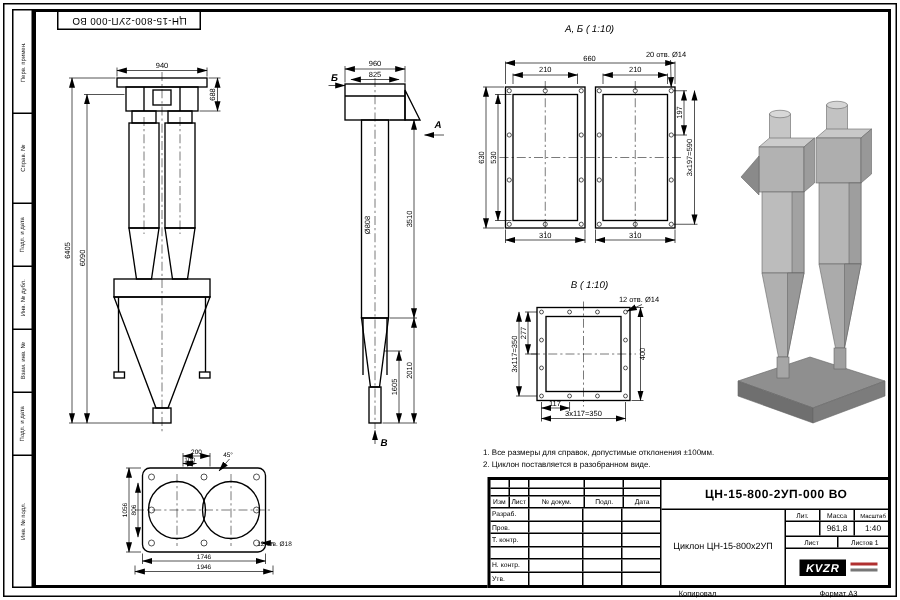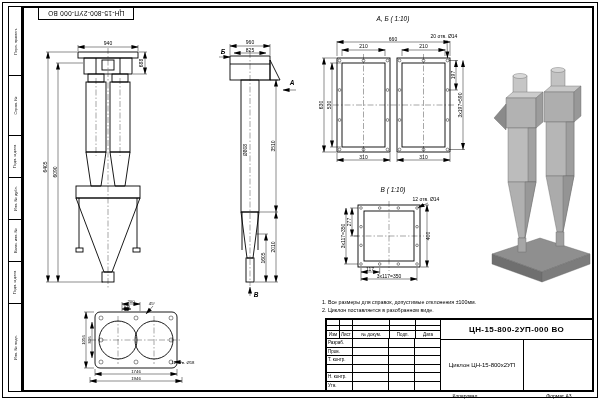--- a/index.html
+++ b/index.html
@@ -414,19 +414,42 @@
           <div class="c w26 lft">Утв.</div>
           <div class="c w36"></div>
           <div class="c w26"></div>
           <div class="c w24 last"></div>
         </div>
     </div>
     <div class="tb-r">
       <div class="tb-desig">ЦН-15-800-2УП-000 ВО</div>
       <div class="tb-low">
         <div class="tb-name">Циклон ЦН-15-800х2УП</div>
+        <div class="tb-rcol">
+          <div class="tbr r8">
+            <div class="c w23">Лит.</div>
+            <div class="c w23">Масса</div>
+            <div class="c w24b last" style="font-size:4px">Масштаб</div>
+          </div>
+          <div class="tbr r10">
+            <div class="c w23"></div>
+            <div class="c w23 val">961,8</div>
+            <div class="c w24b last val">1:40</div>
+          </div>
+          <div class="tbr r8">
+            <div class="c w35">Лист</div>
+            <div class="c w35 last">Листов 1</div>
+          </div>
+          <div class="tb-logo">
+            <span class="logo-box">KVZR</span>
+            <span class="logo-bars">
+                <i></i>
+                <i></i>
+              </span>
+          </div>
+        </div>
       </div>
     </div>
   </div>
 
   <div class="below cop">Копировал</div>
   <div class="below fmt">Формат А3</div>
 </div>
 
 </body></html>

